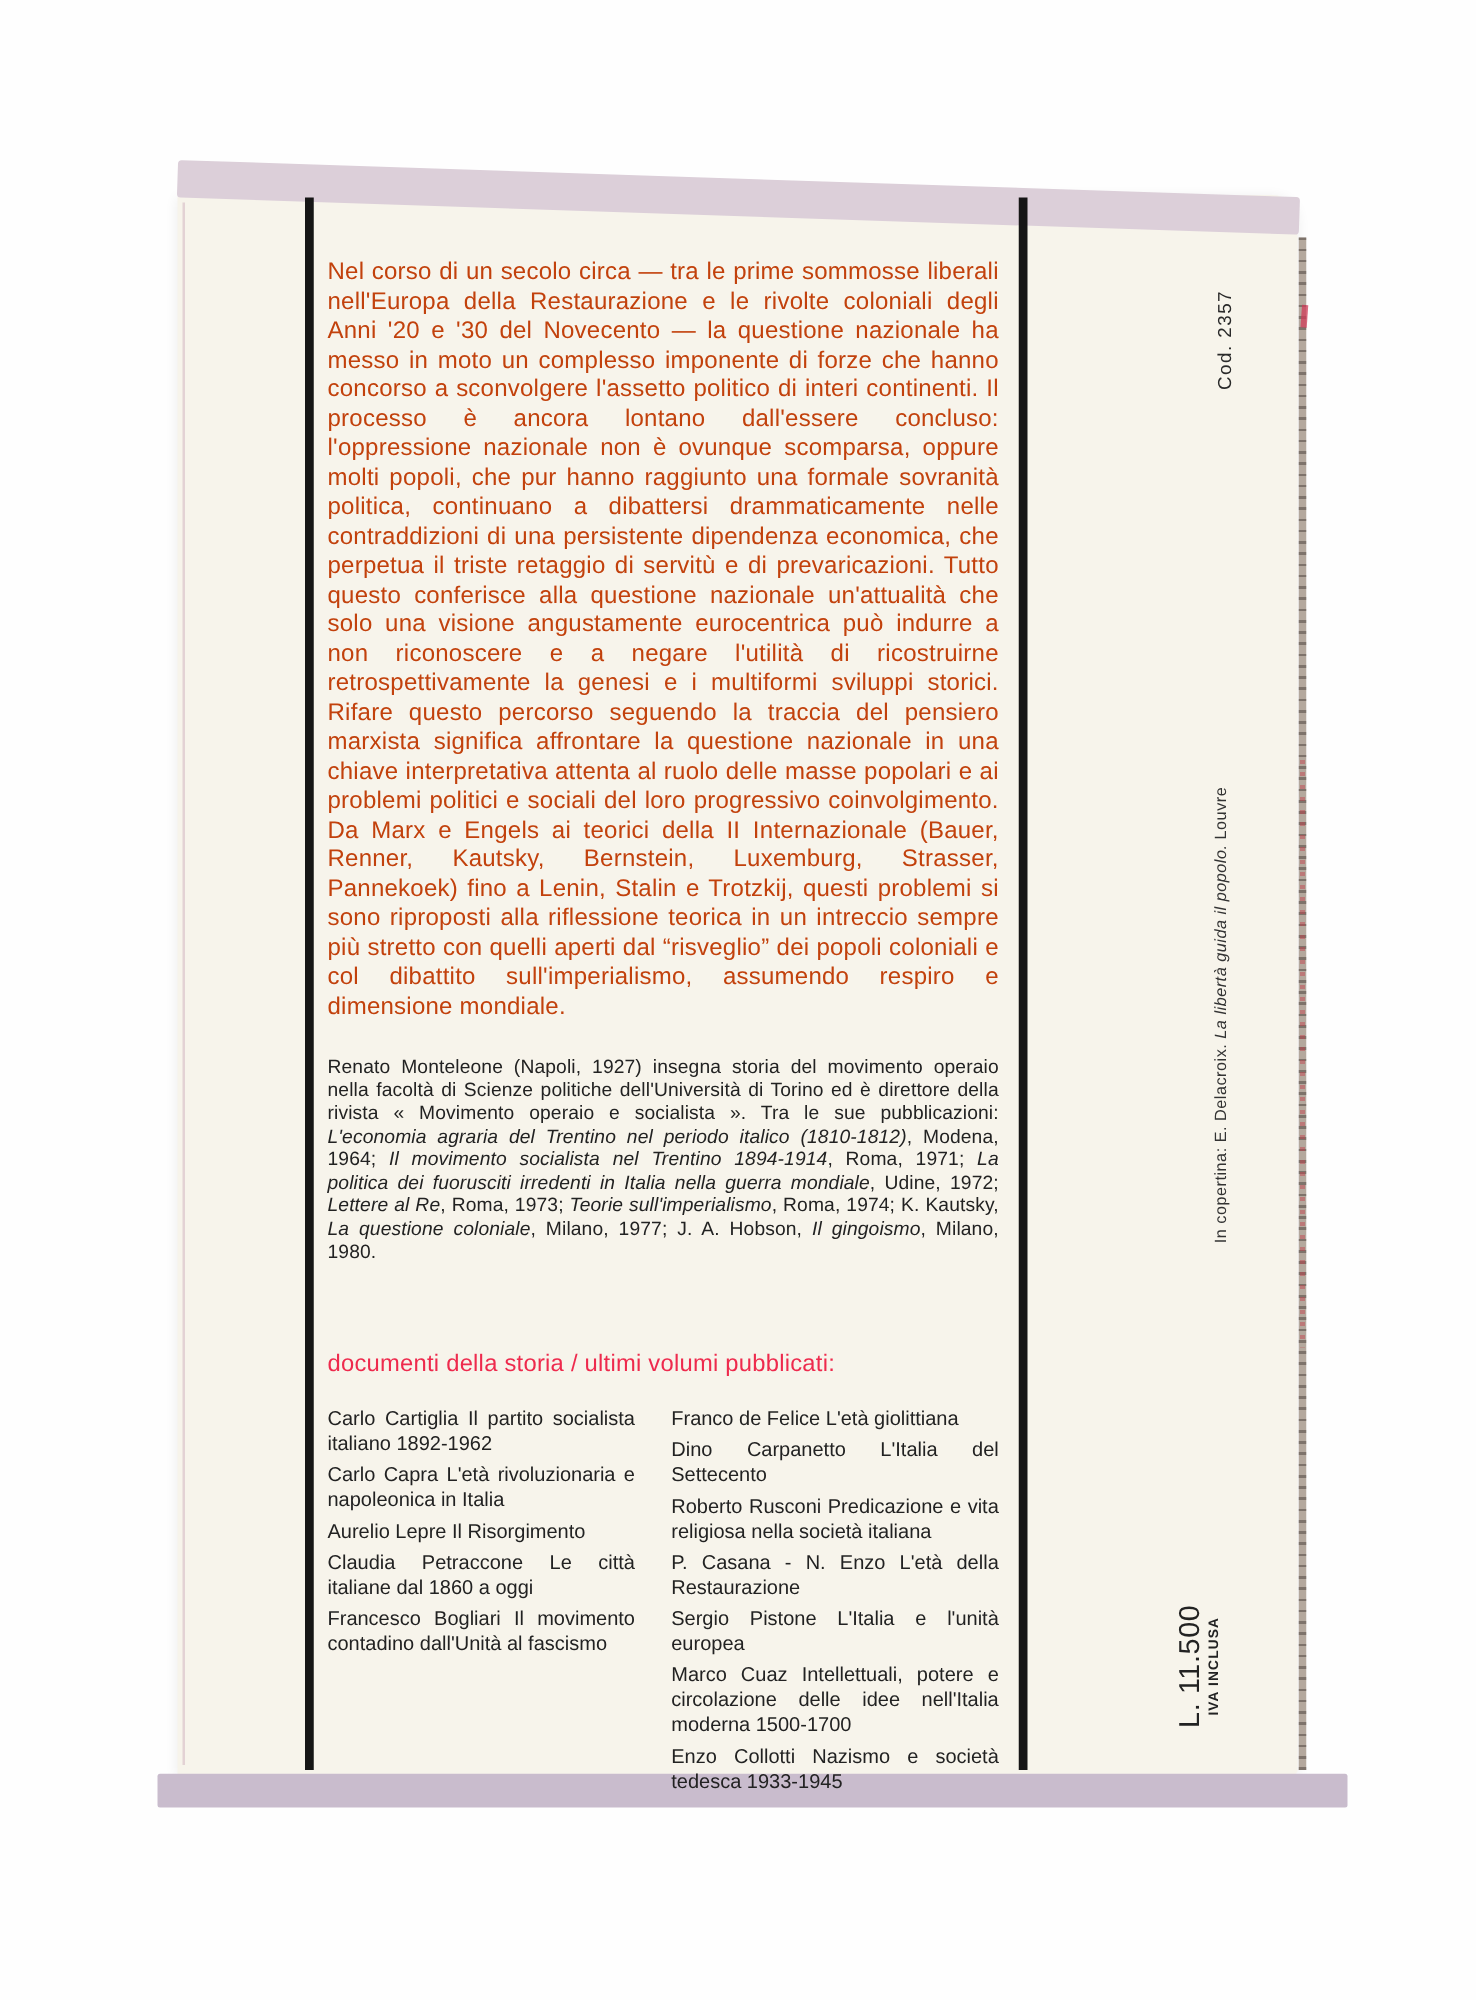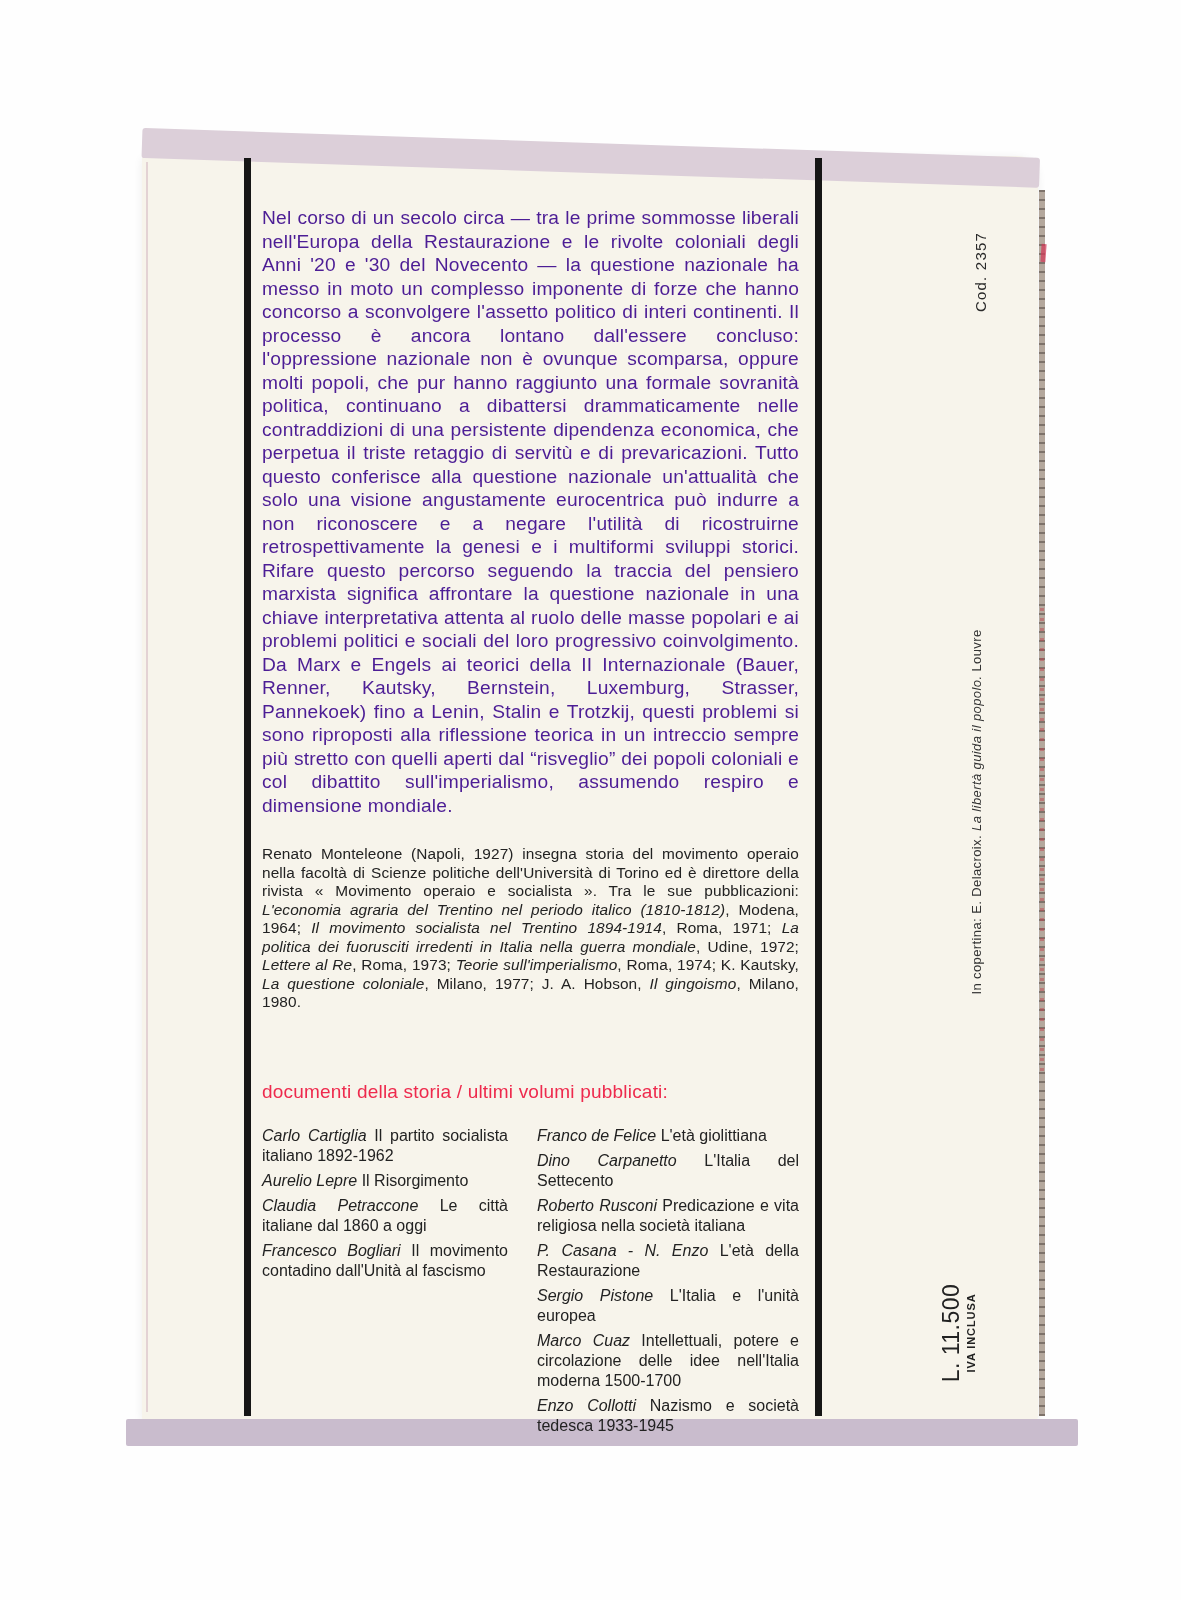--- a/index.html
+++ b/index.html
@@ -29,34 +29,34 @@
     background:repeating-linear-gradient(to bottom,rgba(196,62,74,0.45) 0 3px,rgba(0,0,0,0) 3px 10px);
   }
   .red-mark{position:absolute;right:0;top:116px;width:5px;height:18px;background:rgba(208,60,90,0.75);transform:rotate(4deg);}
   .bar{position:absolute;top:30px;height:1258px;width:7px;background:#161616;}
   .bar.left{left:106px;}
   .bar.right{left:677px;}
   
   .content{position:absolute;left:124px;top:78px;width:537px;}
   .blurb{
     margin:0;font-size:19.2px;line-height:23.5px;letter-spacing:0.2px;
-    text-align:justify;color:#4c1d95;
+    text-align:justify;color:#c2410c;
   }
   .bio{
     margin:28px 0 0 0;font-size:15.4px;line-height:18.5px;letter-spacing:0.1px;
     text-align:justify;color:#222;
   }
   .it{font-style:italic;}
   .series-heading{
     margin:68px 0 0 0;font-size:19px;line-height:24px;font-weight:normal;
     color:#ee2a4d;letter-spacing:0.2px;
   }
   .lists{margin-top:22px;display:grid;grid-template-columns:246px 262px;column-gap:29px;}
   .col .entry{margin:0 0 5px 0;font-size:16px;line-height:20px;text-align:justify;color:#222;}
-  .col .author{font-style:italic;}
+  .col .author{}
   
   .vtext{position:absolute;white-space:nowrap;color:#2a2a2a;}
   .rot{transform:rotate(-90deg);}
   .code-label{left:778px;top:135px;width:130px;height:18px;text-align:center;font-size:15px;letter-spacing:1.2px;}
   .credit{left:599px;top:676px;width:480px;height:16px;text-align:center;font-size:13px;letter-spacing:0.4px;color:#333;}
   .price-group{left:745px;top:1182px;width:150px;height:46px;display:flex;flex-direction:column;align-items:center;justify-content:center;}
   .price{font-size:23px;letter-spacing:0.5px;line-height:26px;color:#222;}
   .vat{font-size:11px;font-weight:bold;letter-spacing:0.9px;line-height:14px;color:#222;}
 </style>
 </head>
@@ -79,20 +79,21 @@
     <div class="content">
       <p class="blurb">Nel corso di un secolo circa — tra le prime sommosse liberali nell'Europa della Restaurazione e le rivolte coloniali degli Anni '20 e '30 del Novecento — la questione nazionale ha messo in moto un complesso imponente di forze che hanno concorso a sconvolgere l'assetto politico di interi continenti. Il processo è ancora lontano dall'essere concluso: l'oppressione nazionale non è ovunque scomparsa, oppure molti popoli, che pur hanno raggiunto una formale sovranità politica, continuano a dibattersi drammaticamente nelle contraddizioni di una persistente dipendenza economica, che perpetua il triste retaggio di servitù e di prevaricazioni. Tutto questo conferisce alla questione nazionale un'attualità che solo una visione angustamente eurocentrica può indurre a non riconoscere e a negare l'utilità di ricostruirne retrospettivamente la genesi e i multiformi sviluppi storici. Rifare questo percorso seguendo la traccia del pensiero marxista significa affrontare la questione nazionale in una chiave interpretativa attenta al ruolo delle masse popolari e ai problemi politici e sociali del loro progressivo coinvolgimento. Da Marx e Engels ai teorici della II Internazionale (Bauer, Renner, Kautsky, Bernstein, Luxemburg, Strasser, Pannekoek) fino a Lenin, Stalin e Trotzkij, questi problemi si sono riproposti alla riflessione teorica in un intreccio sempre più stretto con quelli aperti dal “risveglio” dei popoli coloniali e col dibattito sull'imperialismo, assumendo respiro e dimensione mondiale.</p>
 
       <p class="bio"><span>Renato Monteleone (Napoli, 1927) insegna storia del movimento operaio nella facoltà di Scienze politiche dell'Università di Torino ed è direttore della rivista « Movimento operaio e socialista ». Tra le sue pubblicazioni: </span><span class="it">L'economia agraria del Trentino nel periodo italico (1810-1812)</span><span>, Modena, 1964; </span><span class="it">Il movimento socialista nel Trentino 1894-1914</span><span>, Roma, 1971; </span><span class="it">La politica dei fuorusciti irredenti in Italia nella guerra mondiale</span><span>, Udine, 1972; </span><span class="it">Lettere al Re</span><span>, Roma, 1973; </span><span class="it">Teorie sull'imperialismo</span><span>, Roma, 1974; K. Kautsky, </span><span class="it">La questione coloniale</span><span>, Milano, 1977; J. A. Hobson, </span><span class="it">Il gingoismo</span><span>, Milano, 1980.</span></p>
 
       <p class="series-heading">documenti della storia / ultimi volumi pubblicati:</p>
 
       <div class="lists">
         <div class="col">
             <p class="entry"><span class="author">Carlo Cartiglia</span> <span class="title">Il partito socialista italiano 1892-1962</span></p>
+            <p class="entry"><span class="author">Carlo Capra</span> <span class="title">L'età rivoluzionaria e napoleonica in Italia</span></p>
             <p class="entry"><span class="author">Aurelio Lepre</span> <span class="title">Il Risorgimento</span></p>
             <p class="entry"><span class="author">Claudia Petraccone</span> <span class="title">Le città italiane dal 1860 a oggi</span></p>
             <p class="entry"><span class="author">Francesco Bogliari</span> <span class="title">Il movimento contadino dall'Unità al fascismo</span></p>
           </div>
         <div class="col">
             <p class="entry"><span class="author">Franco de Felice</span> <span class="title">L'età giolittiana</span></p>
             <p class="entry"><span class="author">Dino Carpanetto</span> <span class="title">L'Italia del Settecento</span></p>
             <p class="entry"><span class="author">Roberto Rusconi</span> <span class="title">Predicazione e vita religiosa nella società italiana</span></p>
             <p class="entry"><span class="author">P. Casana - N. Enzo</span> <span class="title">L'età della Restaurazione</span></p>
             <p class="entry"><span class="author">Sergio Pistone</span> <span class="title">L'Italia e l'unità europea</span></p>

